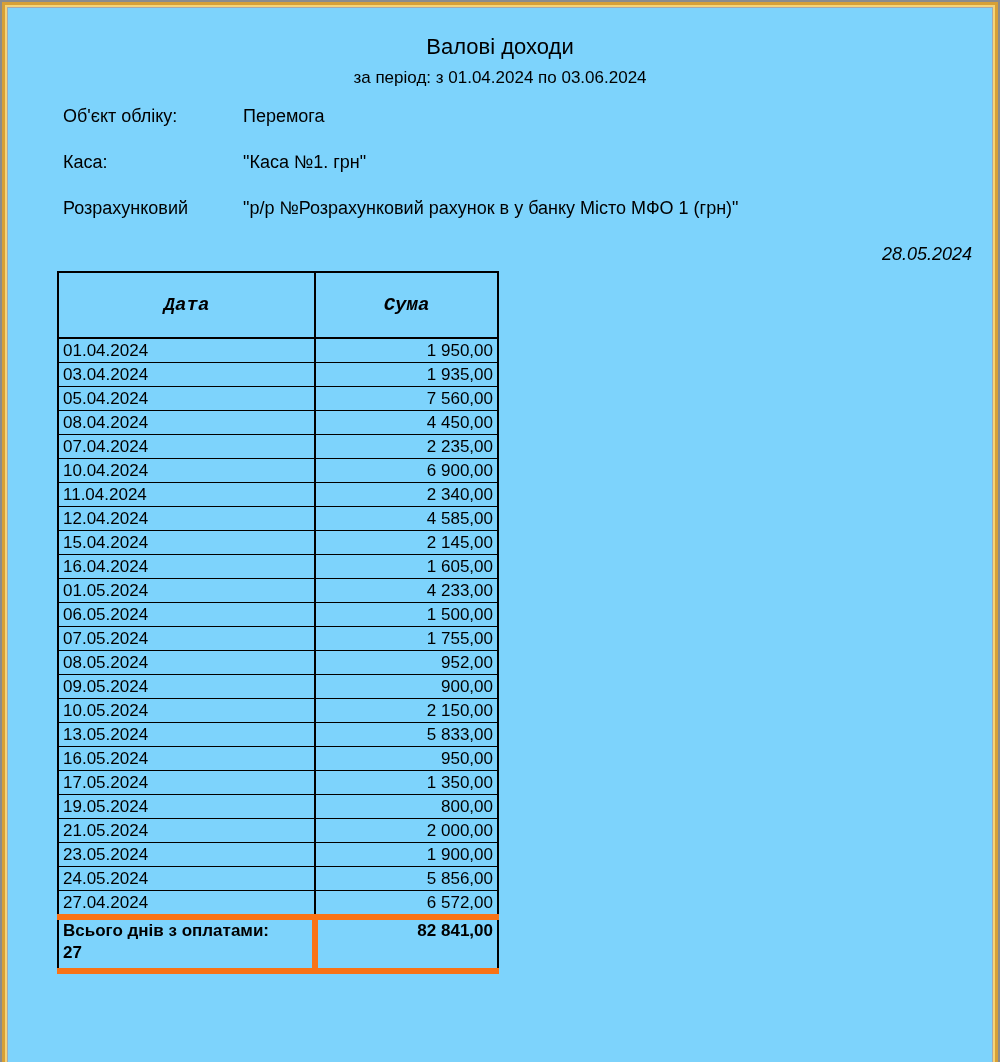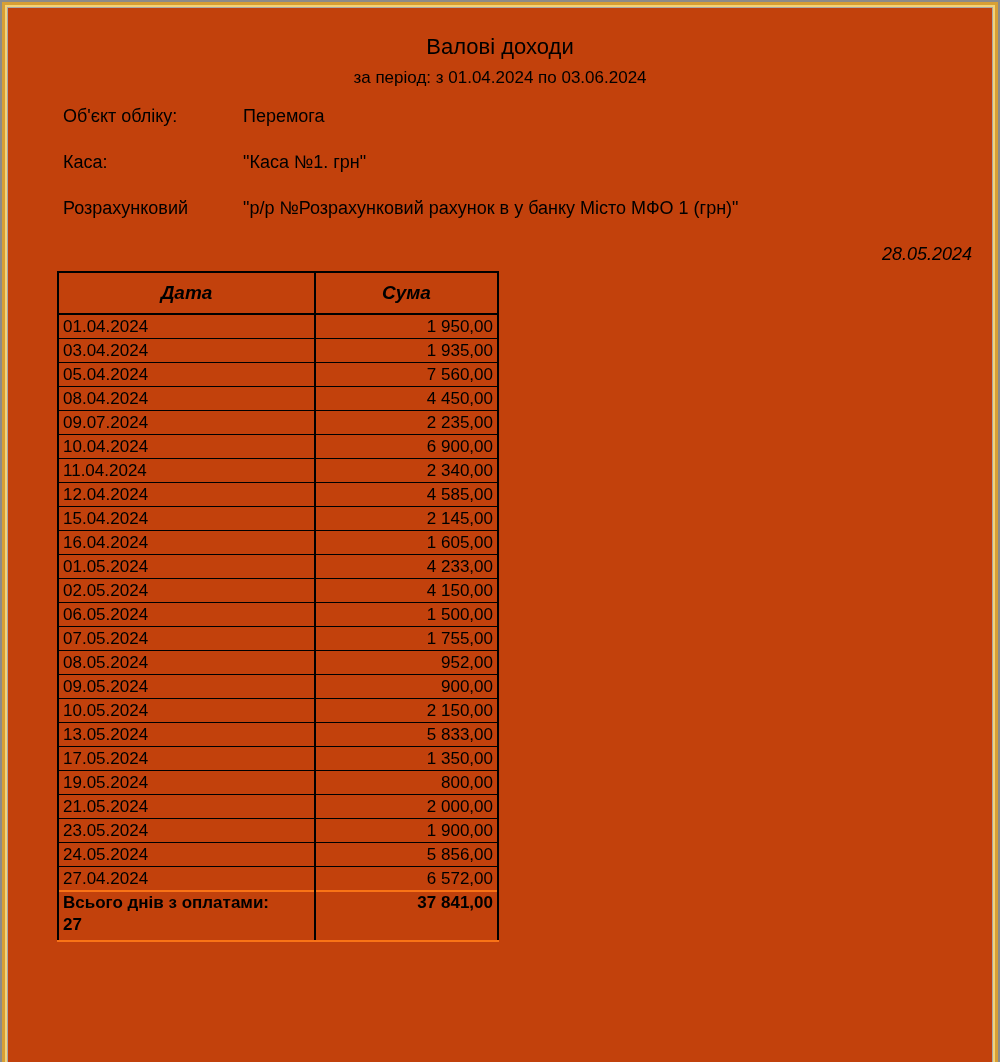--- a/index.html
+++ b/index.html
@@ -32,21 +32,21 @@
     box-sizing: border-box;
     height: 100%;
     border: 2px solid #f4d478;
     border-bottom: none;
   }
   .frame-inner {
     box-sizing: border-box;
     height: 100%;
     border: 1px solid #a8a8a8;
     border-bottom: none;
-    background: #c2410c;
+    background: #7dd3fc;
   }
   .page { width: 100%; height: 100%; }
 
   .title {
     margin: 26px 0 0 0;
     font-size: 22px;
     font-weight: normal;
     text-align: center;
     line-height: 25px;
   }
@@ -90,41 +90,42 @@
   }
   table.income col.col-date { width: 257px; }
   table.income col.col-sum  { width: 183px; }
   table.income th {
     border: 2px solid #000;
     font-style: italic;
     font-weight: bold;
     font-size: 19px;
     height: 32px;
     text-align: center;
-    padding: 4px 4px;
+    padding: 16px 4px;
+    font-family: Liberation Mono, monospace;
   }
   table.income td {
     border: 1px solid #000;
     padding: 0 4px;
     height: 23px;
     line-height: 23px;
     overflow: hidden;
     white-space: nowrap;
   }
   table.income td.c-date {
     text-align: left;
     border-left: 2px solid #000;
     border-right: 2px solid #000;
   }
   table.income td.c-sum {
     text-align: right;
     border-right: 2px solid #000;
   }
   table.income tfoot td {
-    border: 2px solid #f97316;
+    border: 6px solid #f97316;
     font-weight: bold;
     vertical-align: top;
     height: 48px;
     line-height: 22px;
     white-space: normal;
   }
 </style>
 </head>
 <body>
 
@@ -176,21 +177,21 @@
                 </tr>
                 <tr>
                   <td class="c-date">05.04.2024</td>
                   <td class="c-sum">7 560,00</td>
                 </tr>
                 <tr>
                   <td class="c-date">08.04.2024</td>
                   <td class="c-sum">4 450,00</td>
                 </tr>
                 <tr>
-                  <td class="c-date">09.07.2024</td>
+                  <td class="c-date">07.04.2024</td>
                   <td class="c-sum">2 235,00</td>
                 </tr>
                 <tr>
                   <td class="c-date">10.04.2024</td>
                   <td class="c-sum">6 900,00</td>
                 </tr>
                 <tr>
                   <td class="c-date">11.04.2024</td>
                   <td class="c-sum">2 340,00</td>
                 </tr>
@@ -204,24 +205,20 @@
                 </tr>
                 <tr>
                   <td class="c-date">16.04.2024</td>
                   <td class="c-sum">1 605,00</td>
                 </tr>
                 <tr>
                   <td class="c-date">01.05.2024</td>
                   <td class="c-sum">4 233,00</td>
                 </tr>
                 <tr>
-                  <td class="c-date">02.05.2024</td>
-                  <td class="c-sum">4 150,00</td>
-                </tr>
-                <tr>
                   <td class="c-date">06.05.2024</td>
                   <td class="c-sum">1 500,00</td>
                 </tr>
                 <tr>
                   <td class="c-date">07.05.2024</td>
                   <td class="c-sum">1 755,00</td>
                 </tr>
                 <tr>
                   <td class="c-date">08.05.2024</td>
                   <td class="c-sum">952,00</td>
@@ -230,20 +227,24 @@
                   <td class="c-date">09.05.2024</td>
                   <td class="c-sum">900,00</td>
                 </tr>
                 <tr>
                   <td class="c-date">10.05.2024</td>
                   <td class="c-sum">2 150,00</td>
                 </tr>
                 <tr>
                   <td class="c-date">13.05.2024</td>
                   <td class="c-sum">5 833,00</td>
+                </tr>
+                <tr>
+                  <td class="c-date">16.05.2024</td>
+                  <td class="c-sum">950,00</td>
                 </tr>
                 <tr>
                   <td class="c-date">17.05.2024</td>
                   <td class="c-sum">1 350,00</td>
                 </tr>
                 <tr>
                   <td class="c-date">19.05.2024</td>
                   <td class="c-sum">800,00</td>
                 </tr>
                 <tr>
@@ -259,21 +260,21 @@
                   <td class="c-sum">5 856,00</td>
                 </tr>
                 <tr>
                   <td class="c-date">27.04.2024</td>
                   <td class="c-sum">6 572,00</td>
                 </tr>
               </tbody>
             <tfoot>
               <tr>
                 <td class="c-date"><span>Всього днів з оплатами:</span><br><span>27</span></td>
-                <td class="c-sum">37 841,00</td>
+                <td class="c-sum">82 841,00</td>
               </tr>
             </tfoot>
           </table>
 
         </div>
       </div>
     </div>
   </div>
 </div>
 

